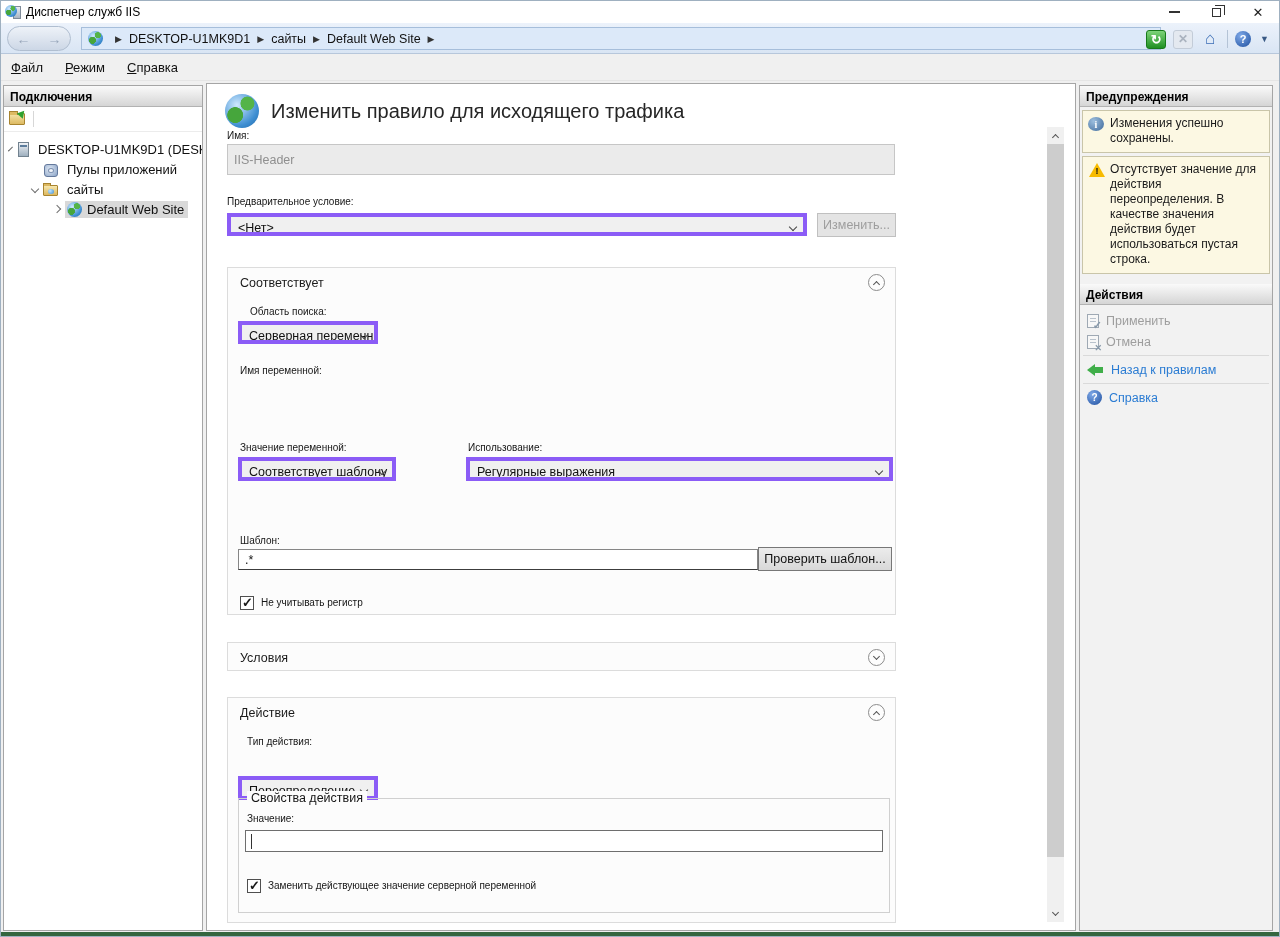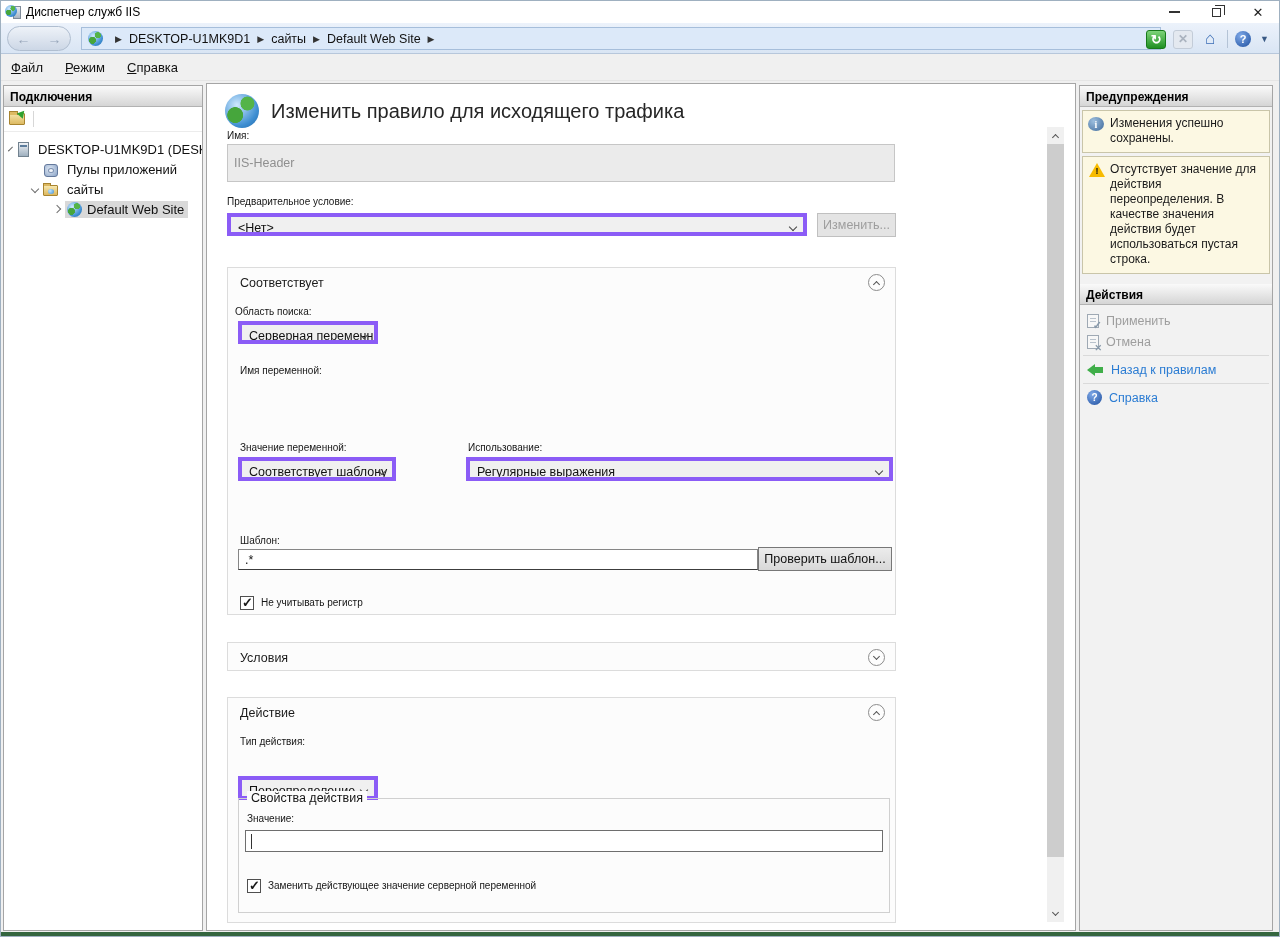--- a/index.html
+++ b/index.html
@@ -223,36 +223,36 @@
         </span>
       </div>
     </div>
   </div>
 
   <div class="main-panel">
     <span class="globe page-globe"></span>
     <div class="page-title">Изменить правило для исходящего трафика</div>
 
     <div class="lbl" style="left:20px; top:46px;">Имя:</div>
-    <input class="tbx disabled" style="left: 20px; top: 60px; width: 668px; height: 38px;" readonly="" value="IIS-Header">
+    <input class="tbx disabled" style="left: 20px; top: 60px; width: 668px; height: 31px;" readonly="" value="IIS-Header">
 
     <div class="lbl" style="left:20px; top:112px;">Предварительное условие:</div>
     <div class="sel" style="left:20px; top:129px; width:580px; height:23px;">
       <span>&lt;Нет&gt;</span>
       <span class="chv down"></span>
     </div>
     <div class="btn disabled" style="left:610px; top:129px; width:79px; height:24px;">Изменить...</div>
 
     <div class="section" style="left:20px; top:183px; width:669px; height:348px;">
       <div class="sect-title">Соответствует</div>
       <div class="sect-chev">
           <span class="chv up"></span>
         </div>
 
-      <div class="lbl" style="left:7px; top:38px;">Область поиска:</div>
+      <div class="lbl" style="left:22px; top:38px;">Область поиска:</div>
       <div class="sel" style="left:10px; top:53px; width:140px; height:23px;">
         <span>Серверная переменн</span>
         <span class="chv down"></span>
       </div>
 
       <div class="lbl" style="left:12px; top:97px;">Имя переменной:</div>
 
       <div class="lbl" style="left:12px; top:174px;">Значение переменной:</div>
       <div class="sel" style="left:10px; top:189px; width:158px; height:24px;">
         <span>Соответствует шаблону</span>
@@ -278,21 +278,21 @@
           <span class="chv down"></span>
         </div>
     </div>
 
     <div class="section" style="left:20px; top:613px; width:669px; height:226px;">
       <div class="sect-title">Действие</div>
       <div class="sect-chev">
           <span class="chv up"></span>
         </div>
 
-      <div class="lbl" style="left:12px; top:38px;">Тип действия:</div>
+      <div class="lbl" style="left:19px; top:38px;">Тип действия:</div>
       <div class="sel" style="left:10px; top:53px; width:140px; height:24px;margin-top:25px;">
         <span>Переопределение</span>
         <span class="chv down"></span>
       </div>
 
       <div class="groupbox" style="left:10px; top:100px; width:652px; height:115px;">
         <span class="gb-legend">Свойства действия</span>
         <div class="lbl" style="left:8px; top:14px;">Значение:</div>
         <input class="tbx" style="left: 6px; top: 31px; width: 638px; height: 22px; border-color: rgb(110, 110, 110);" value="">
         <span class="caret" style="left:12px; top:35px;"></span>

